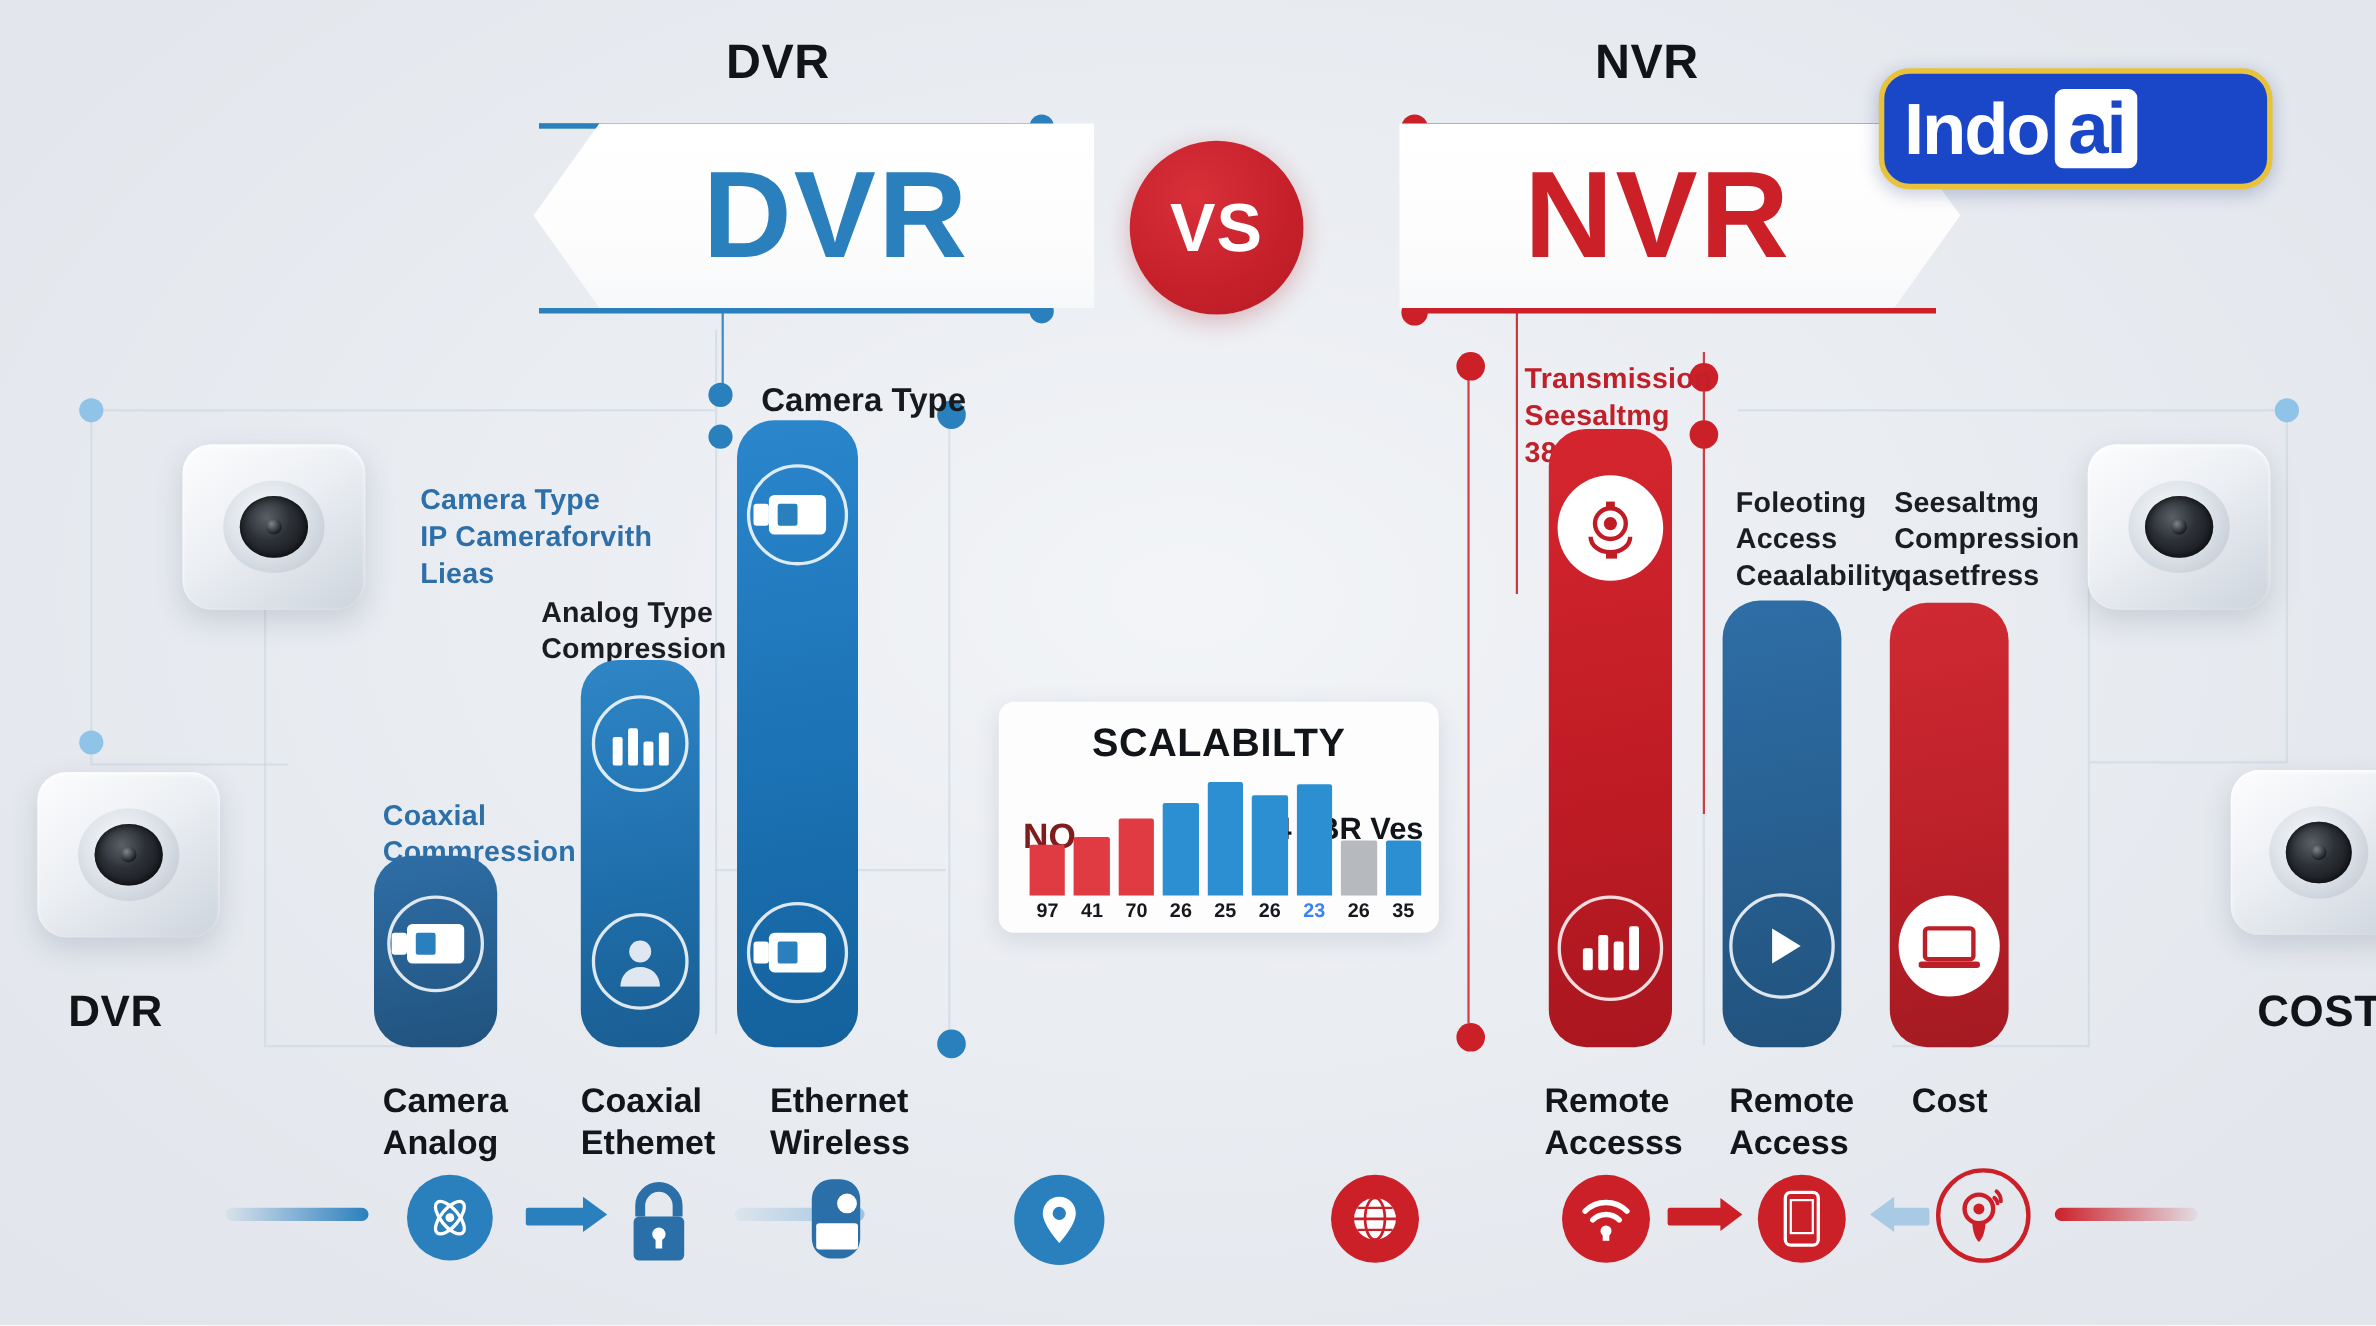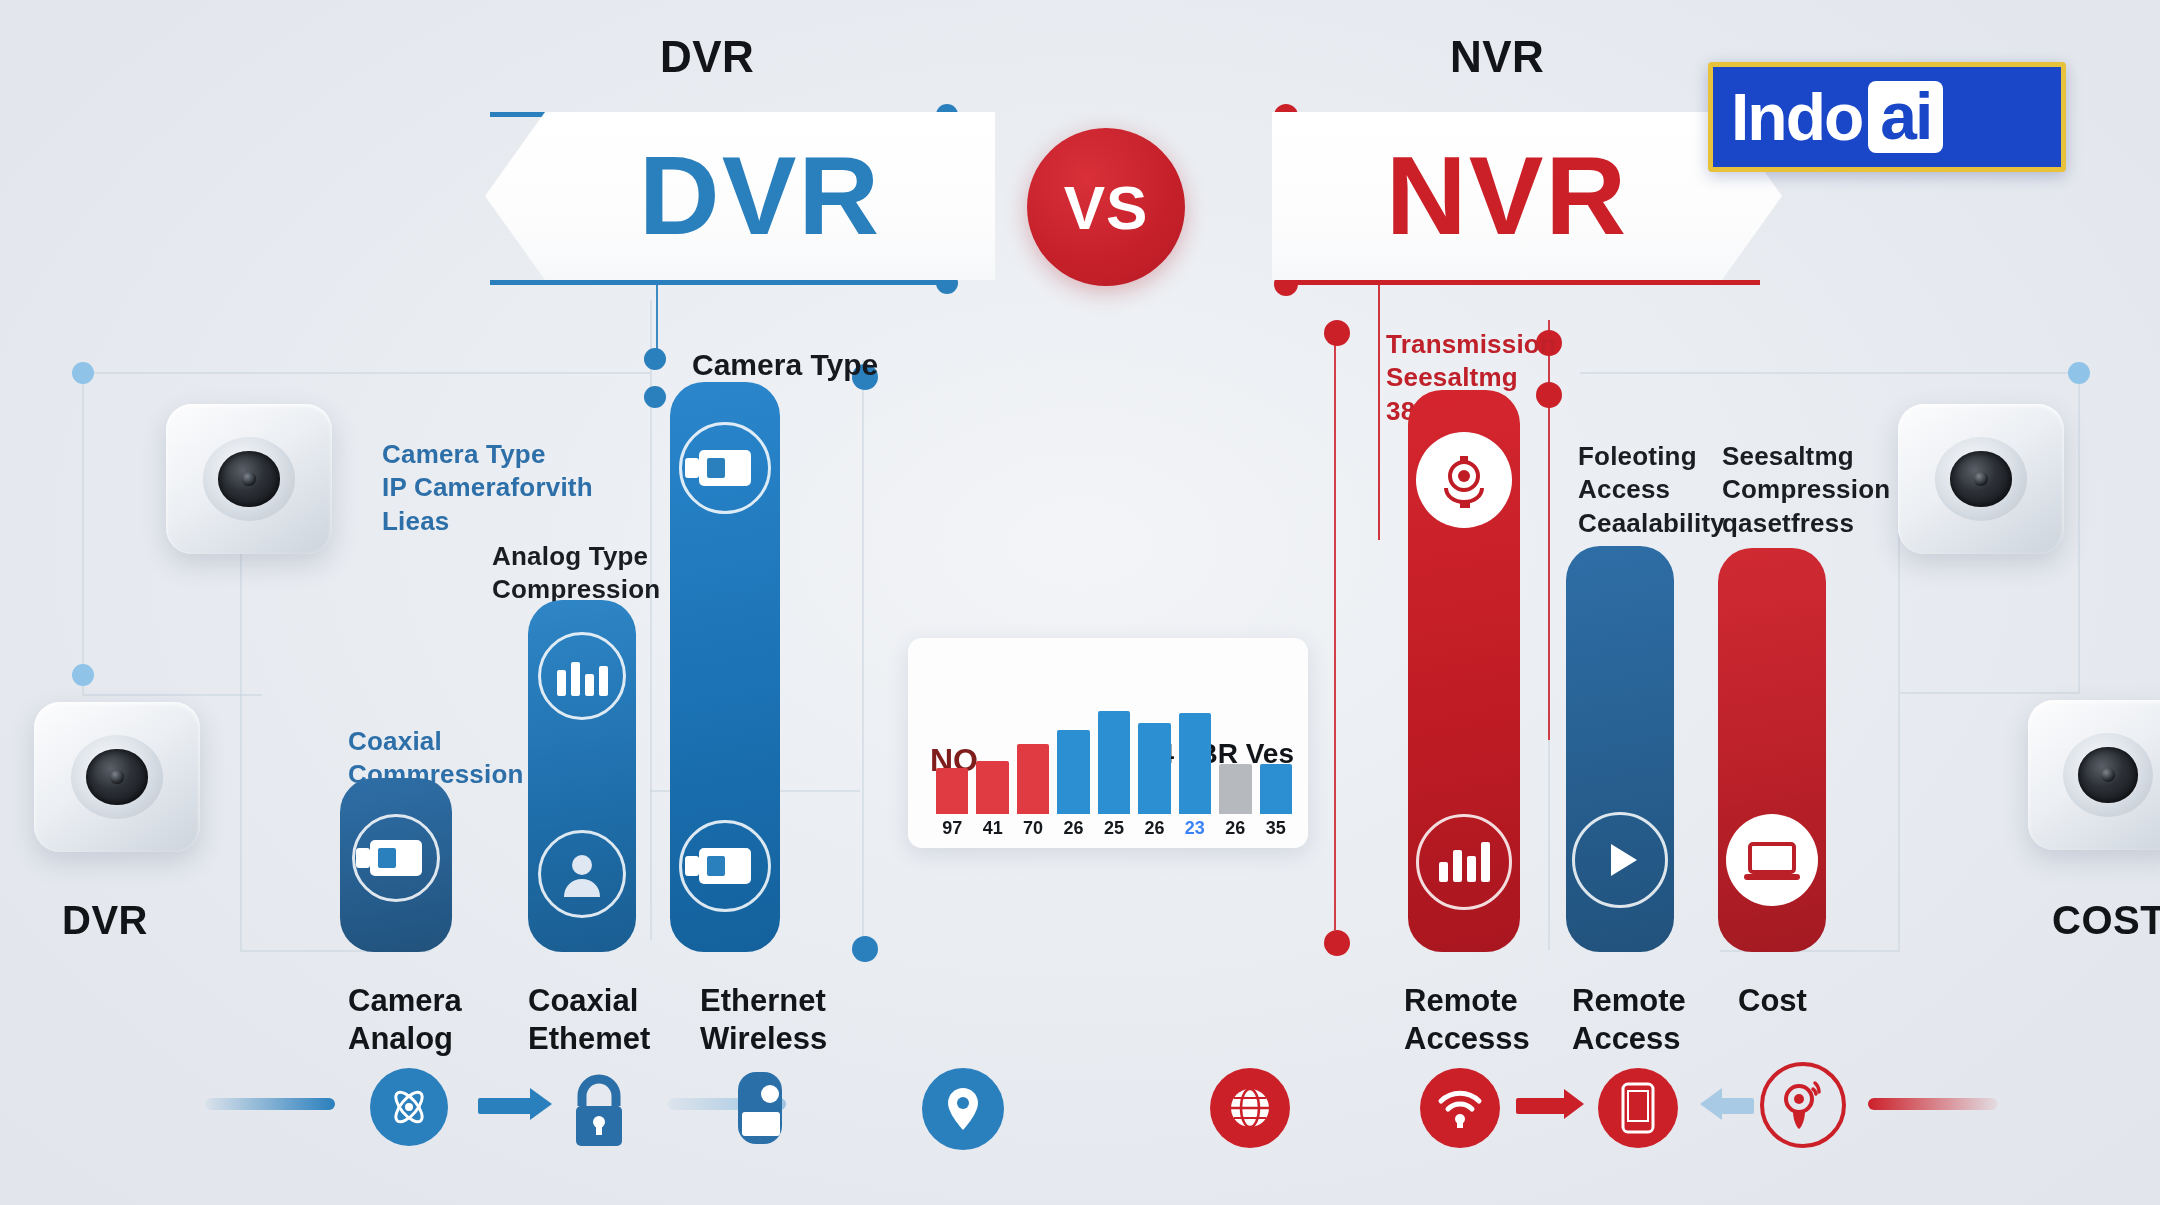--- a/index.html
+++ b/index.html
@@ -65,21 +65,21 @@
     background:radial-gradient(circle at 38% 32%, #d9303a 0%, #c5202a 60%, #b51b24 100%);
     display:flex; align-items:center; justify-content:center;
     box-shadow:0 6px 22px rgba(170,25,35,.28);
   }
   #vs-badge span{ color:#fff; font-size:62px; font-weight:700; letter-spacing:1px; }
 
   
   #logo{
     position:absolute; left:1708px; top:62px;
     width:358px; height:110px;
-    background:#1a47c8; border:5px solid #e8c23a; border-radius:4px;
+    background:#1a47c8; border:5px solid #e8c23a; border-radius:28px;
     display:flex; align-items:center; padding:0 18px;
     box-shadow:0 4px 16px rgba(20,40,120,.25);
   }
   #logo .indo{ color:#fff; font-size:66px; font-weight:700; letter-spacing:-2px; line-height:1; }
   #logo .aibox{
     background:#fff; border-radius:8px; margin-left:6px;
     padding:2px 12px 4px 12px;
     display:flex; align-items:center;
   }
   #logo .ai{ color:#1a47c8; font-size:66px; font-weight:700; letter-spacing:-2px; line-height:1; }
@@ -401,20 +401,21 @@
     </div>
   </div>
 
   <div class="barlabel" style="left:1404px; top:982px; white-space:pre-line;">Remote
 Accesss</div>
   <div class="barlabel" style="left:1572px; top:982px; white-space:pre-line;">Remote
 Access</div>
   <div class="barlabel" style="left:1738px; top:982px; white-space:pre-line;">Cost</div>
 
   <div id="scal-card">
+    <div id="scal-title">SCALABILTY</div>
     <div id="scal-no">NO</div>
     <div id="scal-yes">4 3BR Ves</div>
     <div id="chart-plot">
         <div class="cbarwrap">
           <div class="cbar" style="height: 38%; background: rgb(224, 59, 66);"></div>
         </div>
         <div class="cbarwrap">
           <div class="cbar" style="height: 44%; background: rgb(224, 59, 66);"></div>
         </div>
         <div class="cbarwrap">

